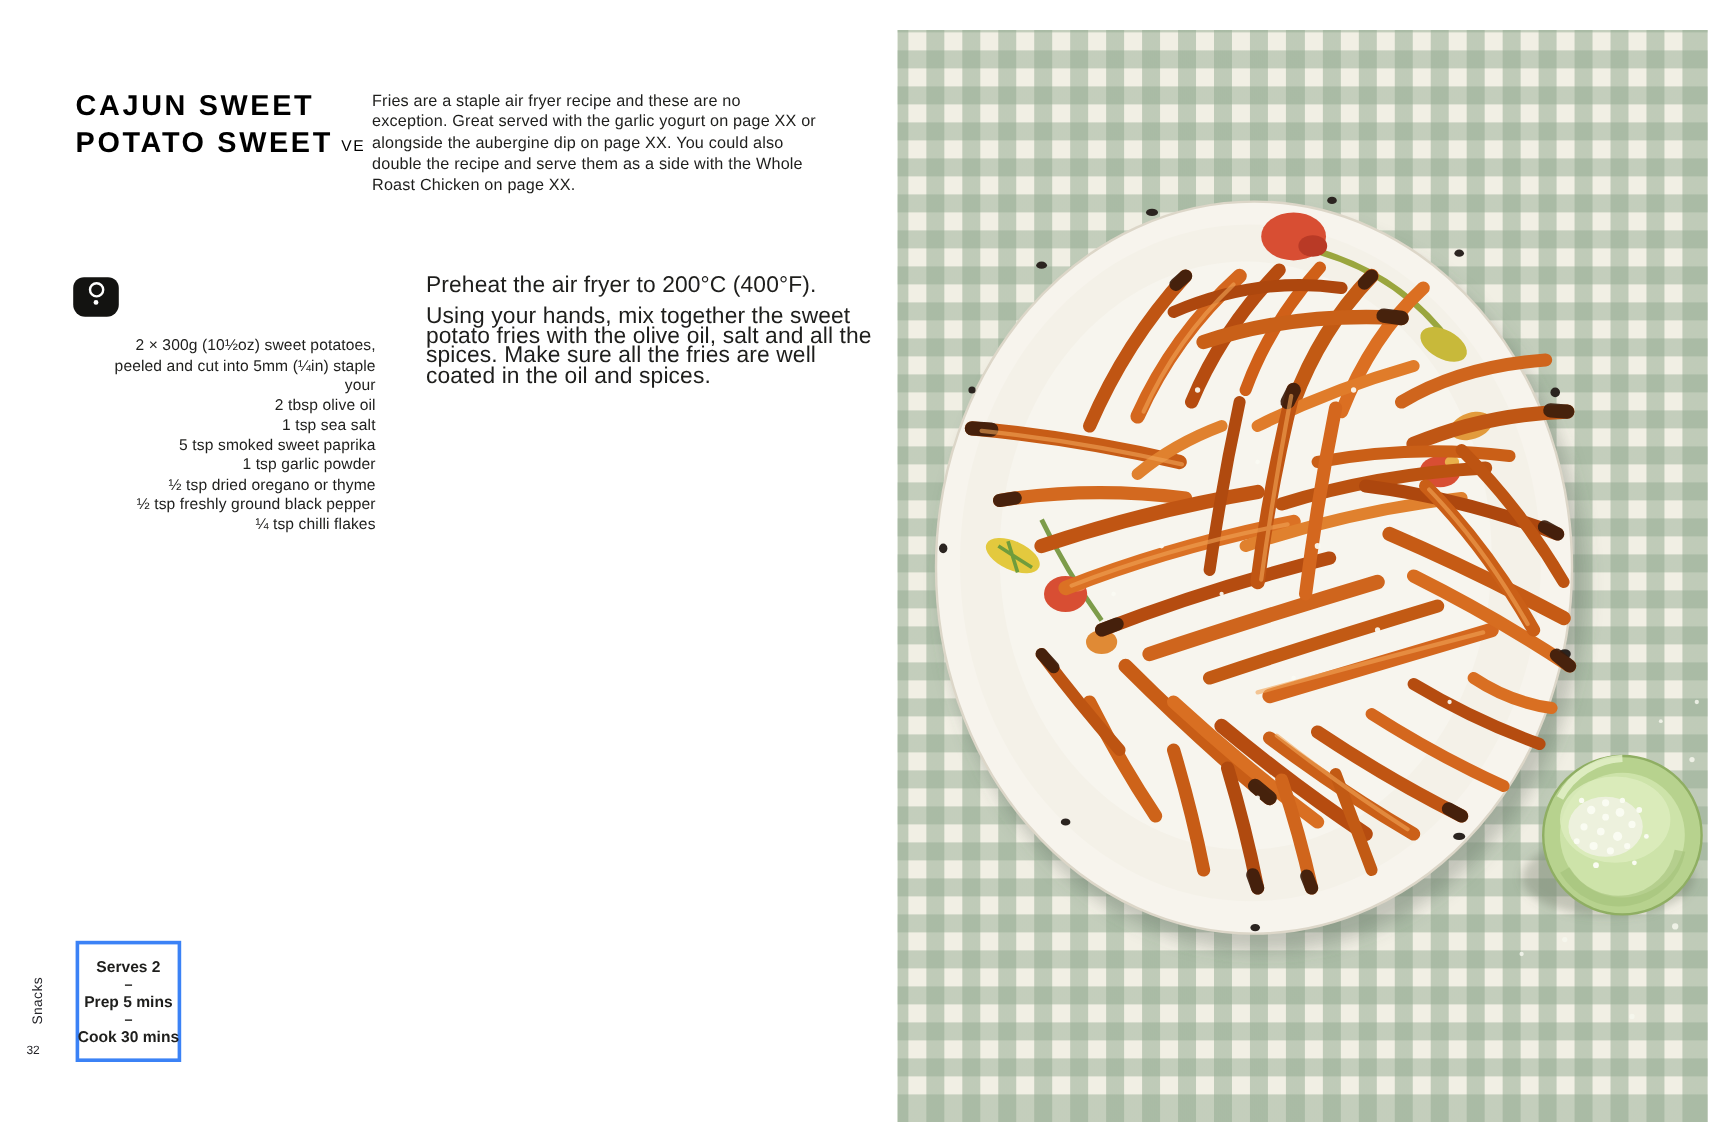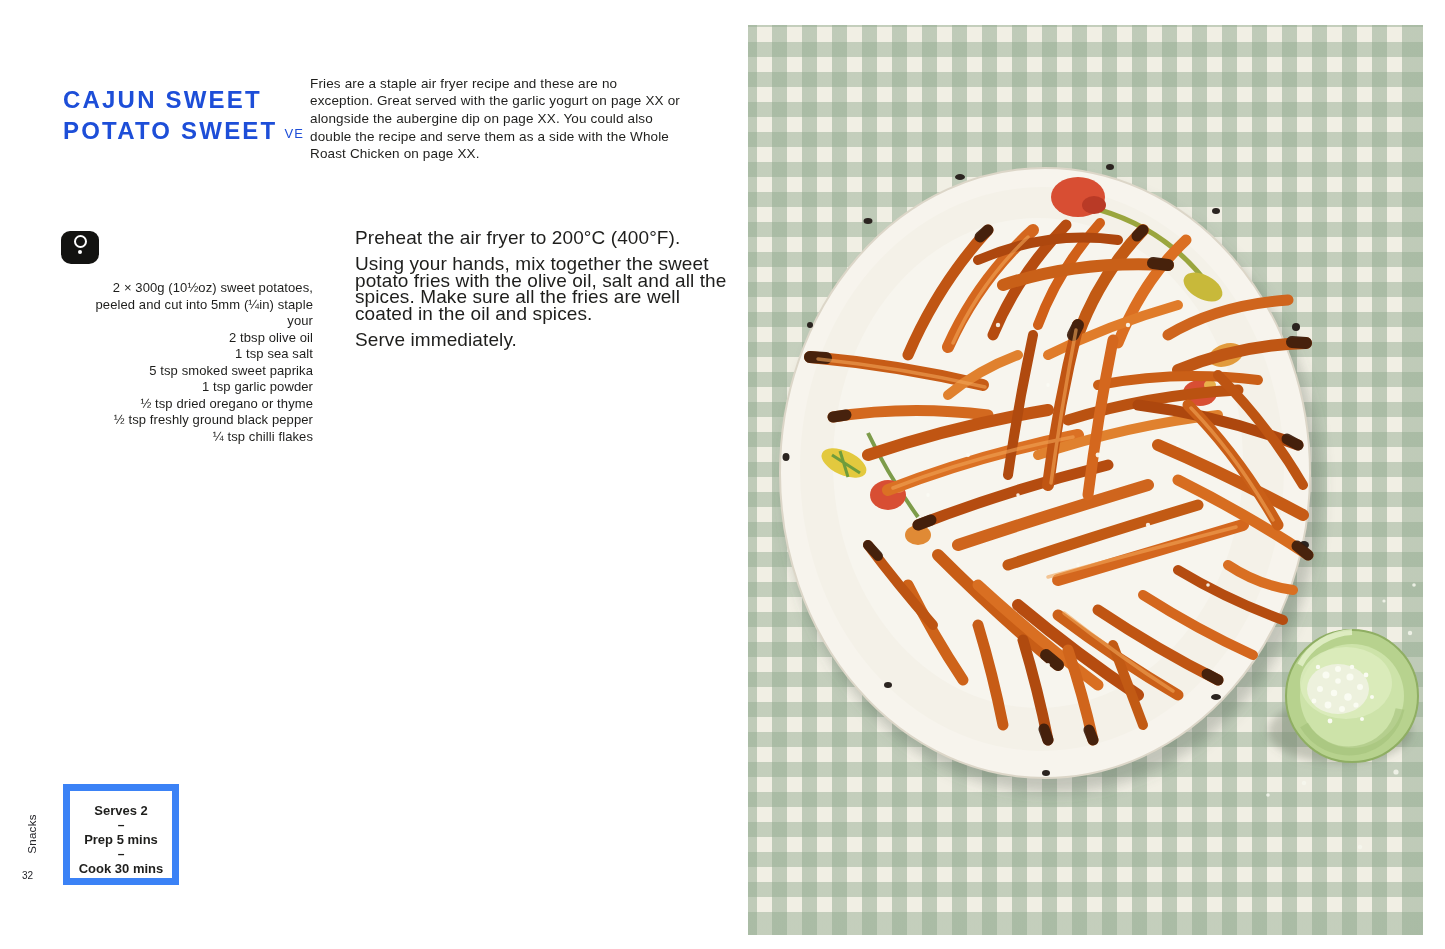--- a/index.html
+++ b/index.html
@@ -4,23 +4,23 @@
 <style>
   html,body{margin:0;padding:0;}
   body{
     width:1445px;height:949px;position:relative;overflow:hidden;
     background:#ffffff;color:#1e1e1c;
     font-family:"Liberation Sans", sans-serif;
     -webkit-font-smoothing:antialiased;
   }
   
   .recipe-title{
-    position:absolute;left:63px;top:68px;
+    position:absolute;left:63px;top:57px;
     font-size:24px;font-weight:700;letter-spacing:2.2px;line-height:31px;
-    color:#1d4ed8;white-space:nowrap;
+    color:#000000;white-space:nowrap;
   }
   .diet-badge{font-size:13px;font-weight:400;letter-spacing:1.2px;margin-left:7px;vertical-align:1px;}
   .recipe-intro{
     position:absolute;left:310px;top:61px;width:370px;
     font-size:13.5px;font-weight:400;line-height:17.7px;letter-spacing:0.15px;
   }
   .equipment-icon{position:absolute;left:61px;top:231px;width:38px;height:33px;}
   .equipment-icon .body{
     position:absolute;inset:0;background:#131311;border-radius:9px 9px 10px 10px;
   }
@@ -36,23 +36,23 @@
     font-size:13px;line-height:16.5px;letter-spacing:0.1px;
   }
   .ingredient-line{white-space:nowrap;text-align:right;}
   .ingredient-line.indent{padding-left:14px;}
   .method-steps{
     position:absolute;left:310px;top:230px;width:374px;
     font-size:19px;line-height:16.8px;letter-spacing:0.1px;margin-left:45px;
   }
   .method-paragraph{margin:0 0 9px 0;}
   .info-box{
-    position:absolute;left:63px;top:784px;width:116px;height:101px;
-    border:7px solid #3b82f6;box-sizing:border-box;
-    display:flex;flex-direction:column;align-items:center;justify-content:flex-end;
+    position:absolute;left:63px;top:784px;width:88px;height:101px;
+    border:3px solid #3b82f6;box-sizing:border-box;
+    display:flex;flex-direction:column;align-items:center;justify-content:center;
     text-align:center;font-weight:700;
   }
   .info-line{font-size:13px;line-height:18px;white-space:nowrap;}
   .info-dash{font-size:12px;line-height:11px;}
   .section-label{
     position:absolute;left:12px;top:828px;width:40px;text-align:center;
     transform:rotate(-90deg);font-size:11.5px;letter-spacing:0.3px;color:#25252a;
   }
   .page-number{position:absolute;left:22px;top:870px;font-size:10px;color:#25252a;}
 
@@ -94,21 +94,20 @@
     <div class="ingredient-line">5 tsp smoked sweet paprika</div>
     <div class="ingredient-line">1 tsp garlic powder</div>
     <div class="ingredient-line">½ tsp dried oregano or thyme</div>
     <div class="ingredient-line">½ tsp freshly ground black pepper</div>
     <div class="ingredient-line">¼ tsp chilli flakes</div>
   </div>
 
   <div class="method-steps">
     <p class="method-paragraph">Preheat the air fryer to 200°C (400°F).</p>
     <p class="method-paragraph">Using your hands, mix together the sweet potato fries with the olive oil, salt and all the spices. Make sure all the fries are well coated in the oil and spices.</p>
-    <p class="method-paragraph">Serve immediately.</p>
   </div>
 
   <div class="info-box">
     <div class="info-line">Serves 2</div>
     <div class="info-dash">–</div>
     <div class="info-line">Prep 5 mins</div>
     <div class="info-dash">–</div>
     <div class="info-line">Cook 30 mins</div>
   </div>
 

